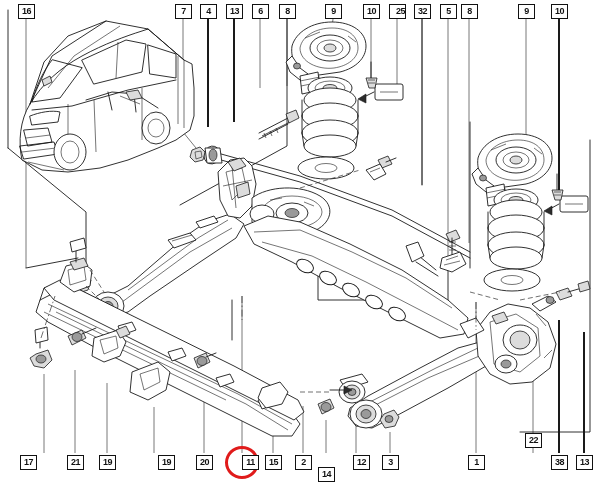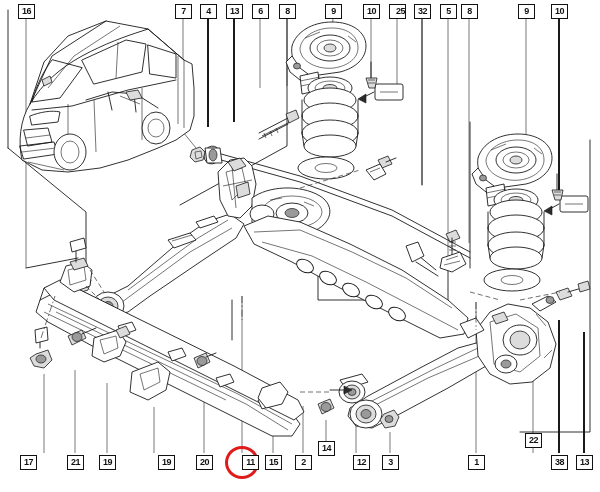--- a/index.html
+++ b/index.html
@@ -423,21 +423,21 @@
   <div id="callouts-bottom">
       <div class="callout" style="left: 20px; top: 455px;">17</div>
       <div class="callout" style="left: 67px; top: 455px;">21</div>
       <div class="callout" style="left: 99px; top: 455px;">19</div>
       <div class="callout" style="left: 146px; top: 455px; margin-left: 12px;">19</div>
       <div class="callout" style="left: 196px; top: 455px; text-align: center;">20</div>
       <div class="redring" style="left: 225px; top: 446px;"></div>
       <div class="callout" style="left: 242px; top: 455px;">11</div>
       <div class="callout" style="left: 265px; top: 455px;">15</div>
       <div class="callout" style="left: 295px; top: 455px;">2</div>
-      <div class="callout" style="left: 318px; top: 441px;">14</div>
+      <div class="callout" style="left: 318px; top: 467px;">14</div>
       <div class="callout" style="left: 333px; top: 455px; margin-left: 20px;">12</div>
       <div class="callout" style="left: 382px; top: 455px;">3</div>
       <div class="callout" style="left: 468px; top: 455px;">1</div>
       <div class="callout" style="left: 525px; top: 433px;">22</div>
       <div class="callout" style="left: 551px; top: 455px;">38</div>
       <div class="callout" style="left: 576px; top: 455px;">13</div>
     </div>
 
 </div>
 

